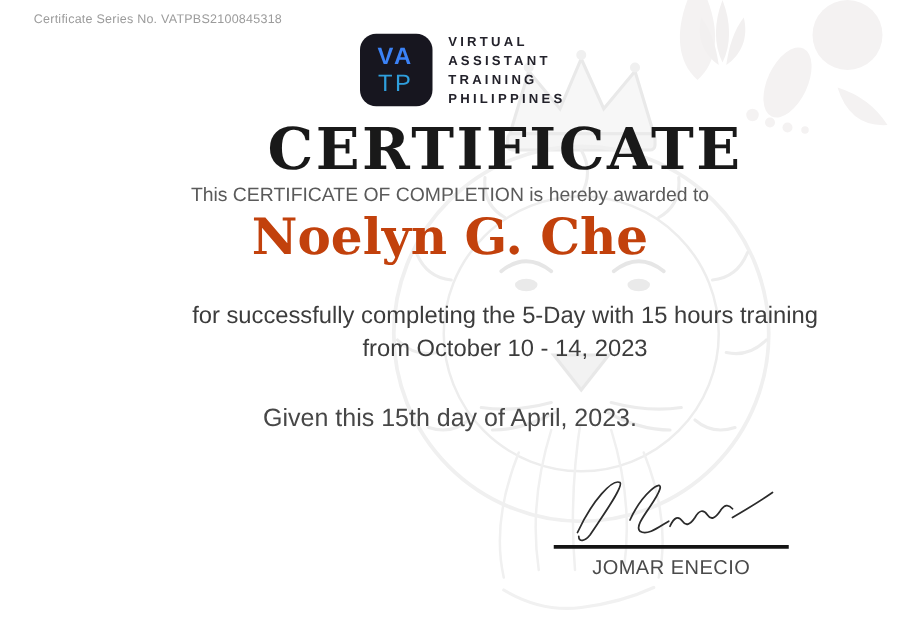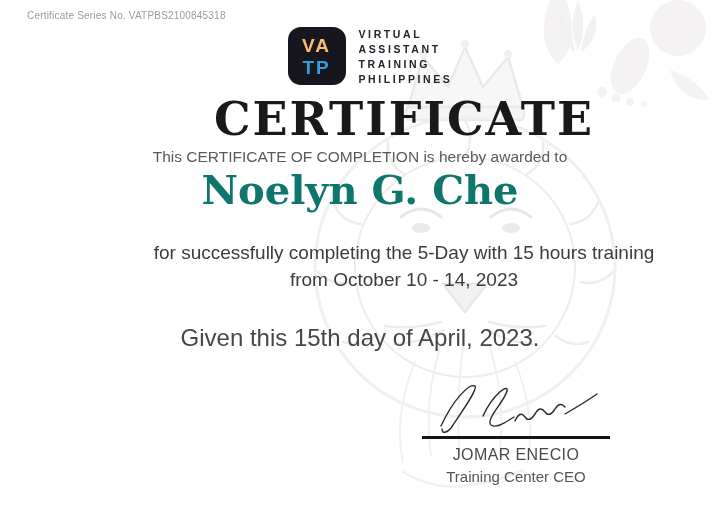--- a/index.html
+++ b/index.html
@@ -12,39 +12,39 @@
   .watermark{position:absolute;left:203px;top:32px;z-index:1;}
   .ornament-tr{position:absolute;right:0;top:0;z-index:1;}
   .ornament-fleur{position:absolute;left:543px;top:0;z-index:1;}
 
   .series{left:27px;top:10px;font-size:10px;color:#9b9b9b;letter-spacing:.2px;}
 
   .logo-row{top:27px;left:0;width:100%;display:flex;justify-content:center;
     align-items:center;gap:13px;transform:translateX(10px);}
   .logo-tile{width:58px;height:58px;background:#17161f;border-radius:13px;
     display:flex;flex-direction:column;align-items:center;justify-content:center;line-height:1;}
-  .logo-tile .m1{color:#fdba74;font-weight:bold;font-size:19px;letter-spacing:2px;}
-  .logo-tile .m2{color:#2f9fdd;font-weight:bold;font-size:19px;letter-spacing:2px;margin-top:3px;}
+  .logo-tile .m1{color:#3b82f6;font-weight:bold;font-size:19px;letter-spacing:2px;}
+  .logo-tile .m2{color:#2f9fdd;font-weight:normal;font-size:19px;letter-spacing:2px;margin-top:3px;}
   .logo-text{display:flex;flex-direction:column;justify-content:flex-end;gap:3px;}
   .logo-text div{font-size:10.5px;font-weight:bold;letter-spacing:2.6px;color:#23222b;}
 
   .title{top:92px;width:100%;text-align:center;
     font-family:"DejaVu Serif", serif;font-weight:bold;font-size:46px;
     letter-spacing:2px;color:#191919;padding-left:44px;}
   .subtitle{top:148px;width:100%;text-align:center;font-size:15.5px;color:#5a5a5a;}
   .recipient{top:166px;width:100%;text-align:center;
-    font-family:"DejaVu Serif", serif;font-weight:bold;font-size:40px;color:#0f766e;}
+    font-family:"DejaVu Serif", serif;font-weight:bold;font-size:40px;color:#c2410c;}
   .body-text{top:239px;width:100%;text-align:center;font-size:19px;
     line-height:27px;color:#3c3c3c;padding-left:44px;}
   .course{font-style:italic;font-weight:600;}
-  .given{top:324px;width:100%;text-align:center;font-size:24px;color:#474747;}
+  .given{top:324px;width:100%;text-align:center;font-size:20px;color:#474747;}
 
   .sig{position:absolute;width:250px;text-align:center;z-index:2;}
   .sig-left{left:55px;top:376px;}
-  .sig-right{left:391px;top:376px;}
+  .sig-right{left:412px;top:376px;}
   .sig svg{display:block;margin:0 auto;height:60px;}
   .sig-line{height:3px;background:#141414;margin:0 auto;}
   .sig-left .sig-line{width:210px;}
   .sig-right .sig-line{width:188px;}
   .sig-name{margin-top:7px;font-size:16px;color:#4a4a4a;letter-spacing:.4px;}
   .sig-role{margin-top:4px;font-size:15px;color:#555555;}
 </style>
 </head>
 <body>
 
@@ -123,16 +123,15 @@
     <svg width="210" height="60" viewBox="0 0 210 60" aria-hidden="true">
       <g fill="none" stroke="#2b2b2b" stroke-width="1.4" stroke-linecap="round">
         <path d="M30,50 C42,24 58,7 64,10 C67,13 52,34 40,52 C36,57 31,58 31,53"></path>
         <path d="M72,40 C82,18 98,7 96,15 C93,26 74,44 80,49 C86,53 96,45 103,41"></path>
         <path d="M104,45 q5,-11 10,-4 q4,6 10,-3 q5,-9 10,-2 q4,6 10,-3 q5,-8 10,-2"></path>
         <path d="M154,38 C166,31 176,25 186,18"></path>
       </g>
     </svg>
     <div class="sig-line"></div>
     <div class="sig-name">JOMAR ENECIO</div>
-    <div class="sig-role">Training Center CEO</div>
   </div>
 
 </div>
 
 </body></html>

